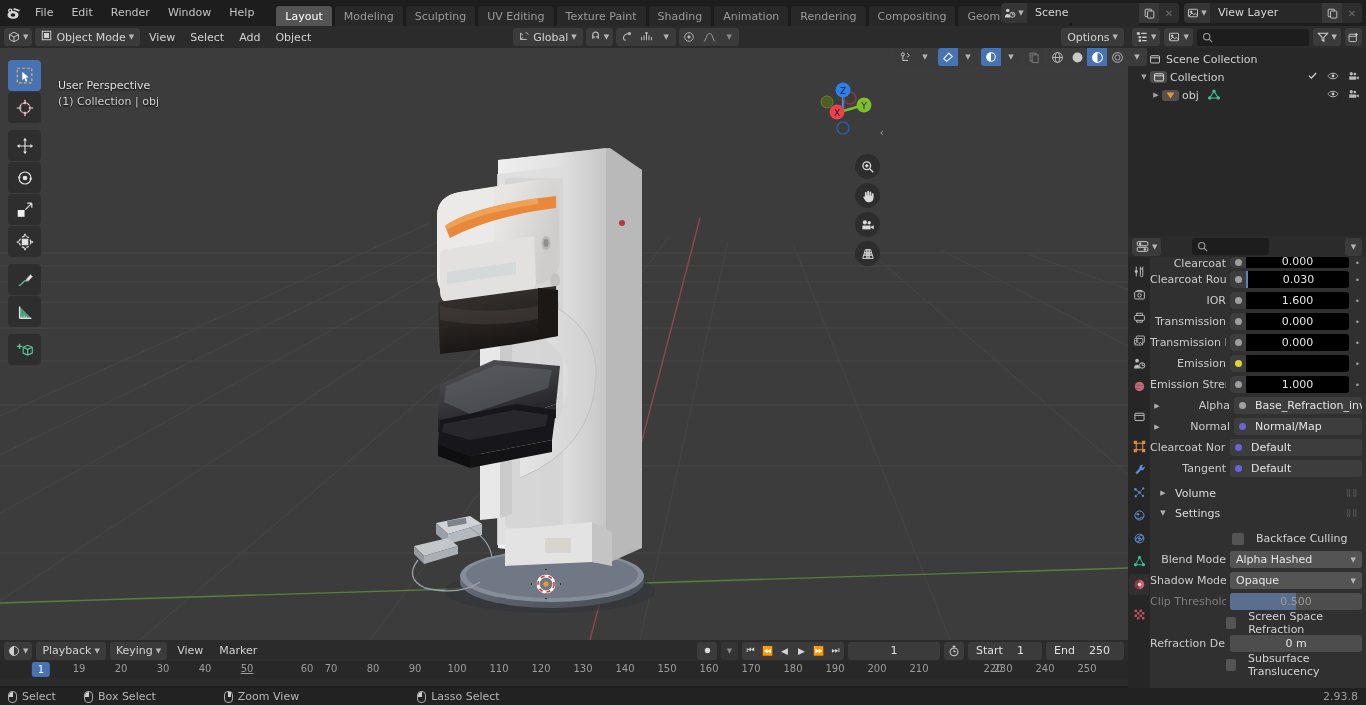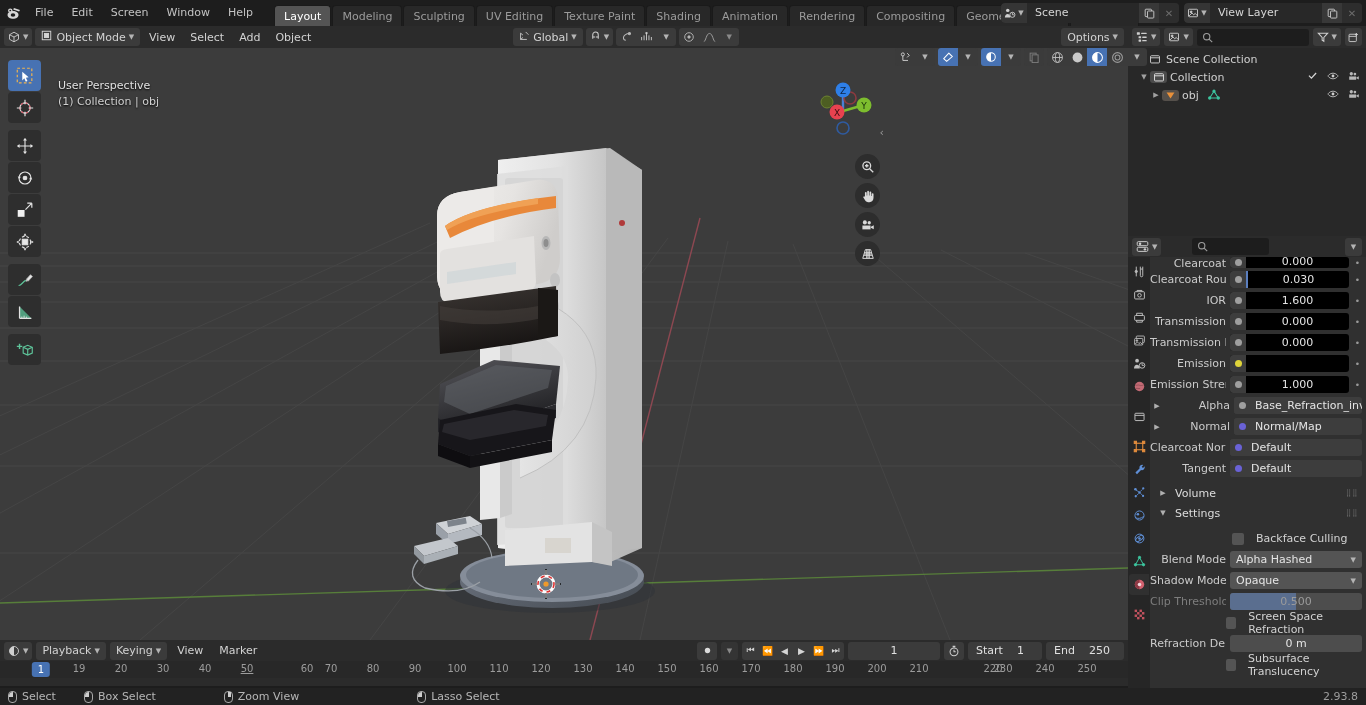--- a/index.html
+++ b/index.html
@@ -166,21 +166,21 @@
         <circle cx="6.2" cy="6.6" r="2.6"></circle>
             <circle cx="6.2" cy="6.6" r="1.1" fill="#1d1d1d"></circle>
         <path d="M3 11.8c0-2.6 3-4.6 6.4-4.6 3.6 0 6.5 1.9 6.5 4.5s-2.9 4.6-6.5 4.6C6 16.3 3 14.4 3 11.8z"></path>
         <ellipse cx="9.4" cy="11.7" rx="2.7" ry="2.1" fill="#1d1d1d"></ellipse>
         <path d="M10.5 3.4 17.6 6l-1 1.6-7-2.3z"></path>
       </g>
         </svg>
     </div>
     <div class="menu-item">File</div>
     <div class="menu-item">Edit</div>
-    <div class="menu-item">Screen</div>
+    <div class="menu-item">Render</div>
     <div class="menu-item">Window</div>
     <div class="menu-item">Help</div>
 
     <div class="ws-tabs">
       <div class="ws-tab active">Layout</div>
       <div class="ws-tab">Modeling</div>
       <div class="ws-tab">Sculpting</div>
       <div class="ws-tab">UV Editing</div>
       <div class="ws-tab">Texture Paint</div>
       <div class="ws-tab">Shading</div>

